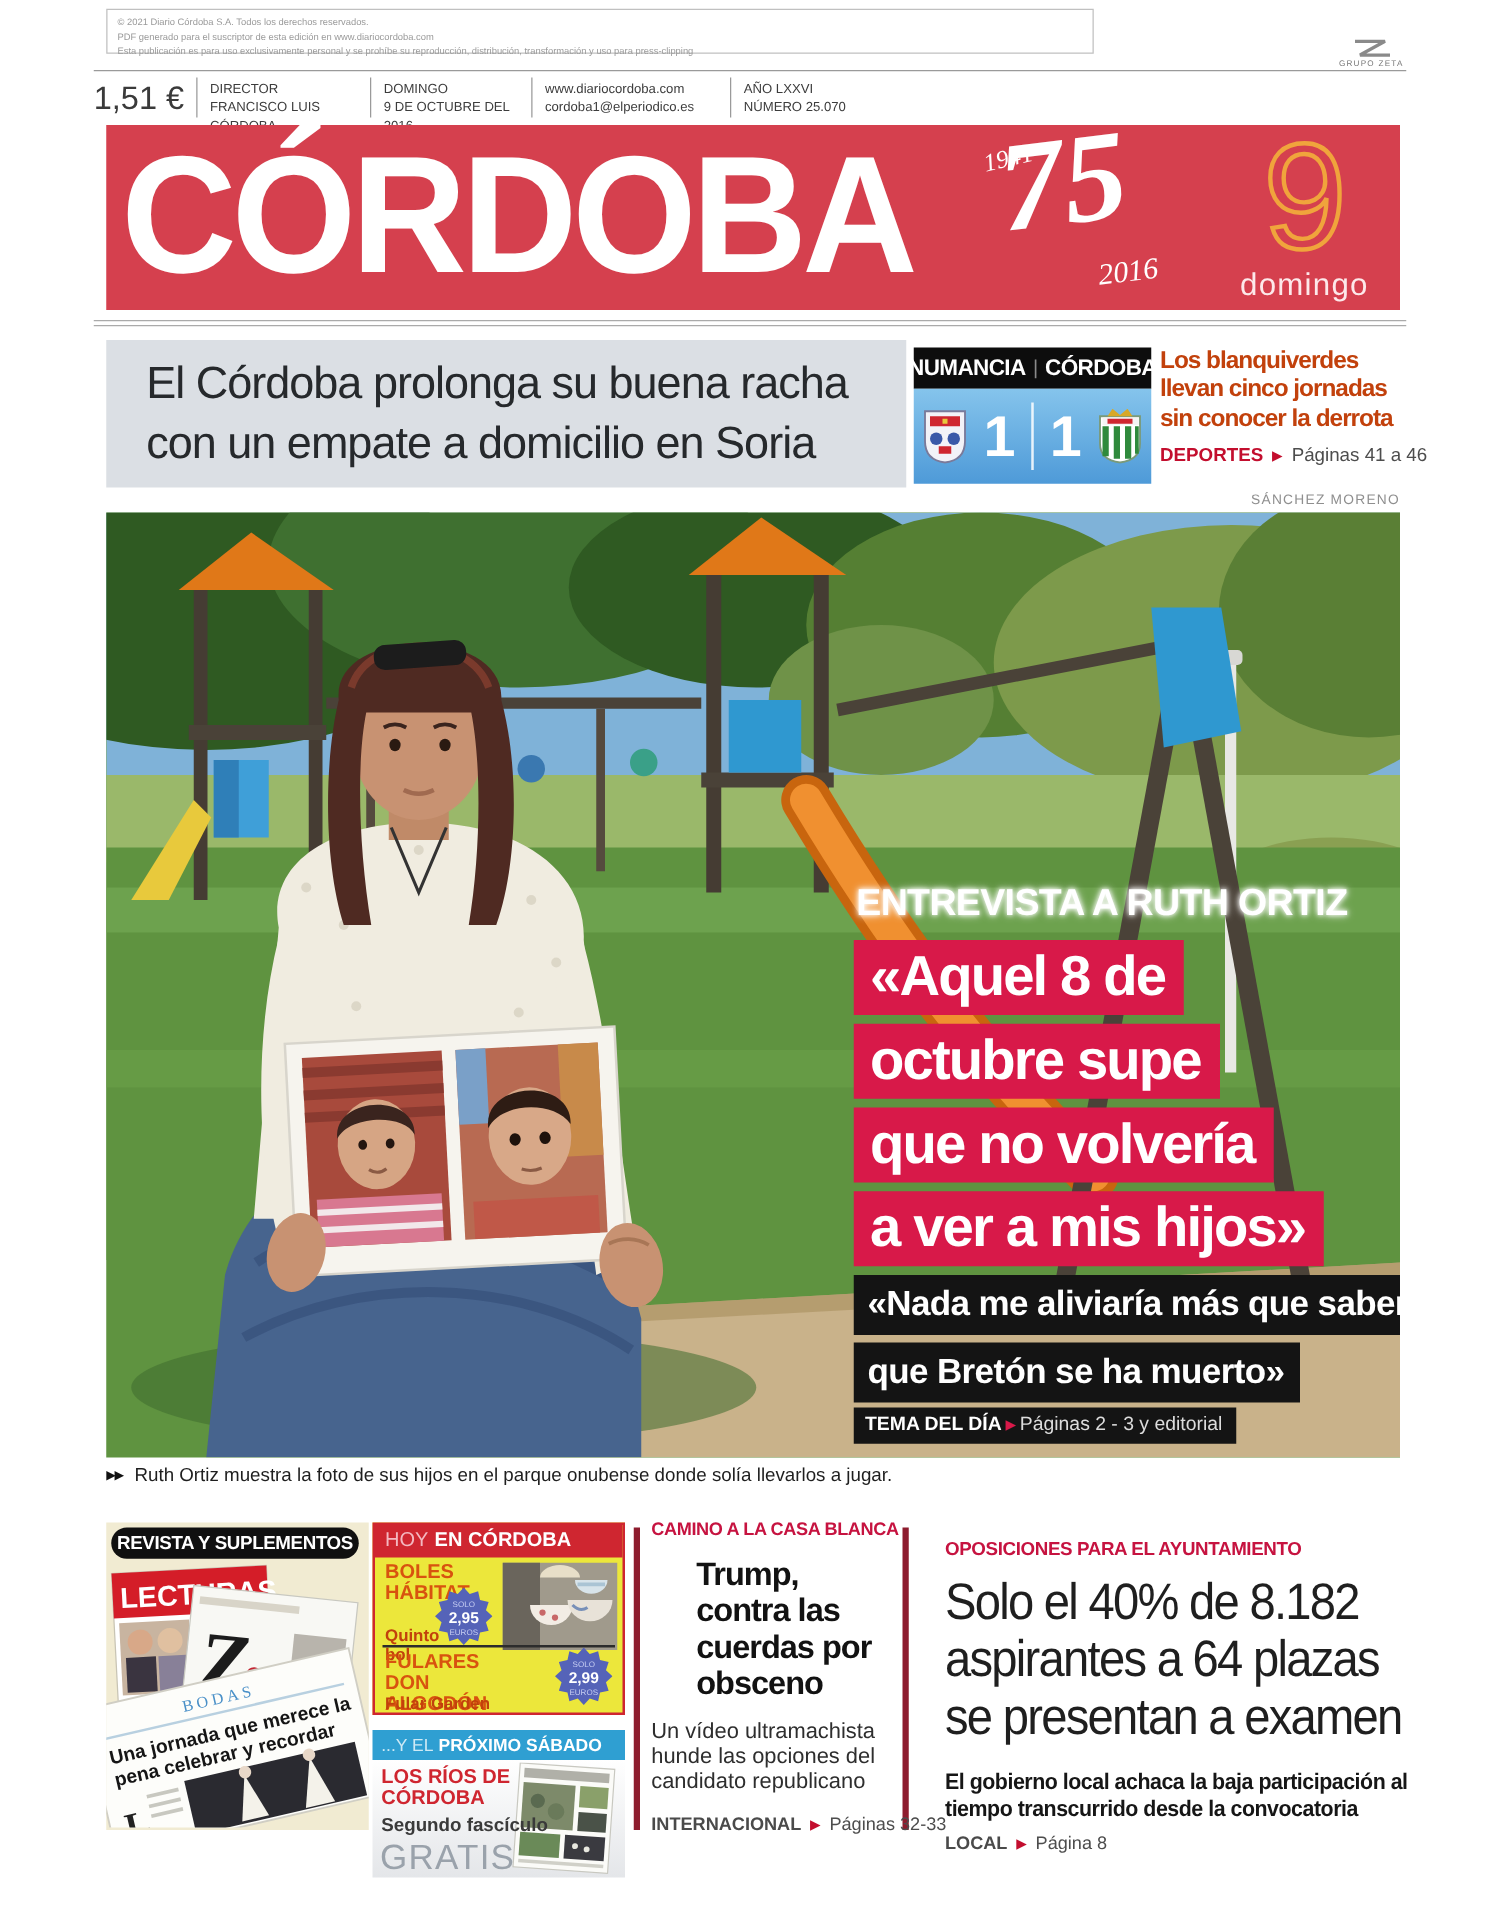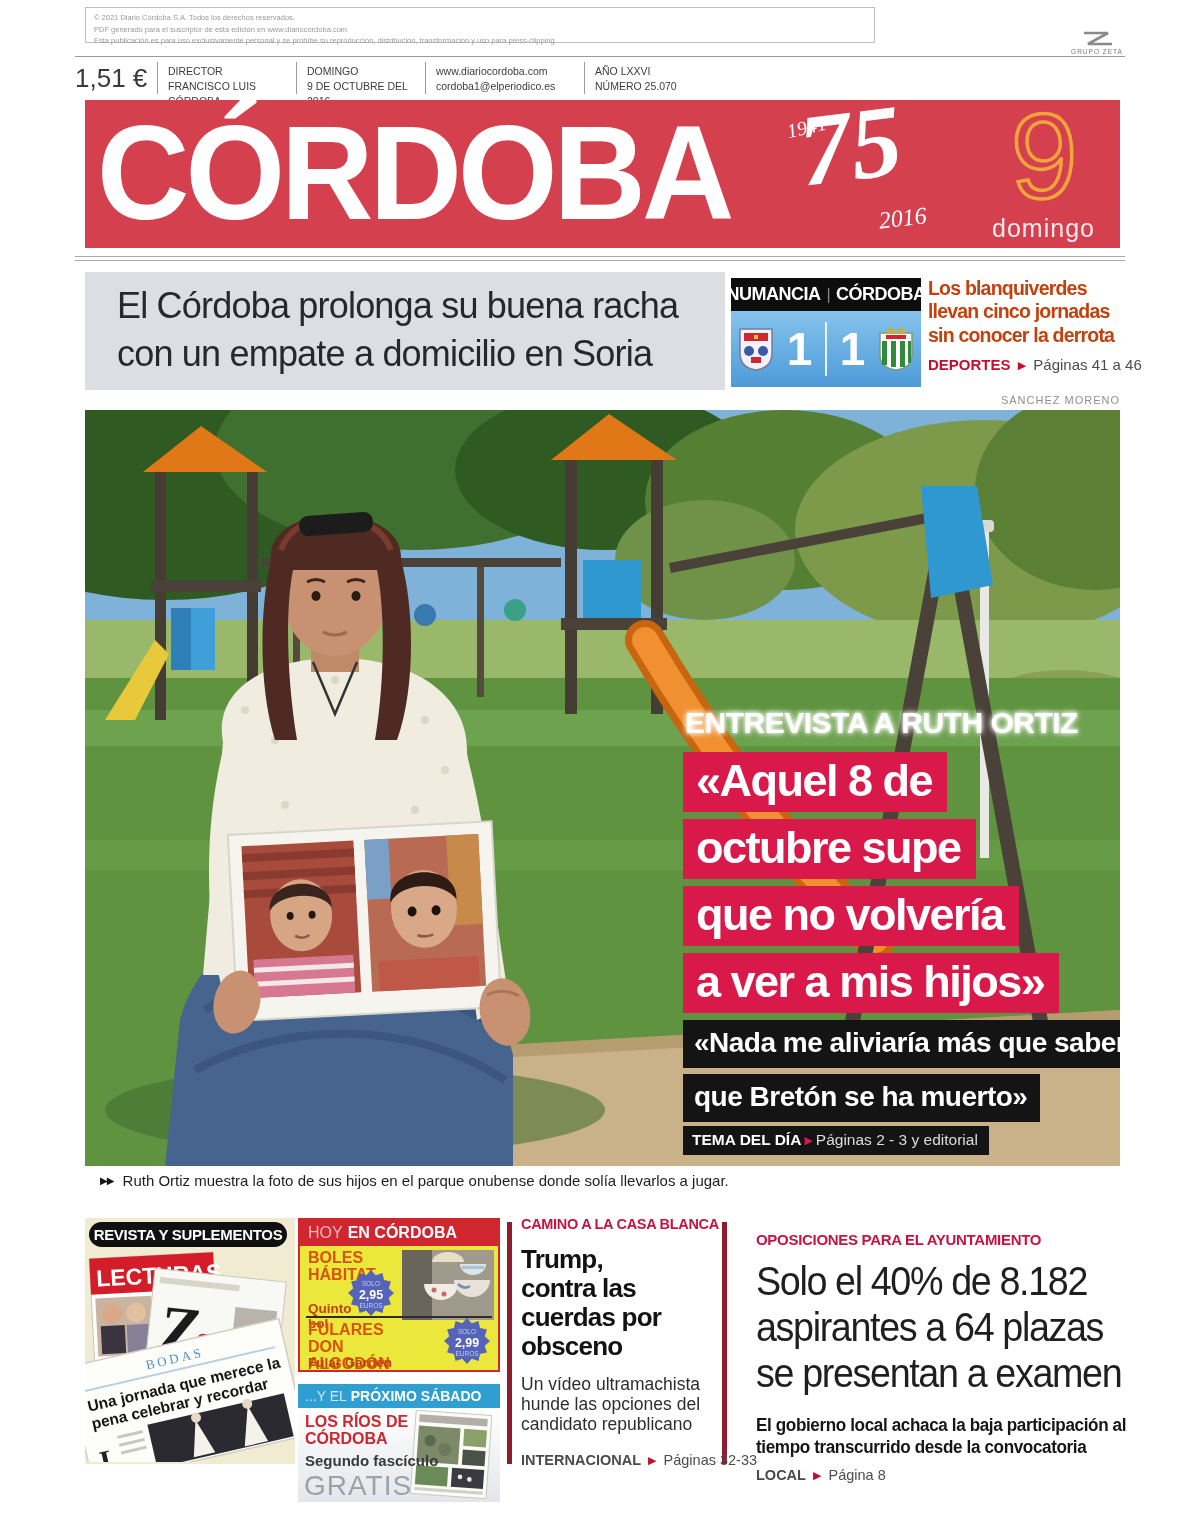--- a/index.html
+++ b/index.html
@@ -63,21 +63,21 @@
   .quote-wrap{position:absolute;left:598px;top:342px;}
   .quote-line{display:table;background:#d81949;color:#fff;font-size:45px;font-weight:bold;
     letter-spacing:-1.5px;line-height:1;padding:6px 15px 9px 13px;margin-bottom:7px;white-space:nowrap;}
   .subquote-wrap{position:absolute;left:598px;top:610px;}
   .subquote-line{display:table;background:#141414;color:#fff;font-size:28px;font-weight:bold;
     letter-spacing:-0.5px;line-height:1;padding:9px 13px 11px 11px;margin-bottom:6px;white-space:nowrap;}
   .tema-bar{position:absolute;left:598px;top:716px;display:table;background:#141414;color:#fff;
     font-size:15.5px;padding:5px 11px 6px 9px;white-space:nowrap;}
   .tema-sec{font-weight:bold;color:#fff;}
   .tema-pages{color:#dcdcdc;}
-  .caption{left:85px;top:1172px;font-size:15px;color:#1e1e1e;margin-left:15px;}
+  .caption{left:85px;top:1172px;font-size:15px;color:#1e1e1e;}
   .cap-marker{font-size:10px;letter-spacing:-1px;vertical-align:2px;margin-right:5px;color:#111;}
 
   
   .revista-box{left:85px;top:1218px;width:210px;height:246px;background:#f1ebd2;}
   .revista-bar{position:absolute;left:4px;top:4px;width:198px;height:25px;background:#101010;border-radius:13px;
     color:#fff;font-size:15px;font-weight:bold;display:flex;align-items:center;justify-content:center;letter-spacing:-0.3px;}
 
   .hoy-box{left:298px;top:1218px;width:202px;height:154px;border:2px solid #cf2630;background:#ece73b;box-sizing:border-box;}
   .hoy-head{height:26px;background:#cf2630;display:flex;align-items:center;padding-left:8px;font-size:16px;}
   .hoy-light{color:#f4b8c0;}
@@ -95,21 +95,21 @@
   .sab-body{position:relative;height:94px;background:linear-gradient(#ffffff,#e4e6e9);}
   .sab-title{position:absolute;left:7px;top:5px;width:112px;font-size:16px;font-weight:bold;color:#cf2630;line-height:1.08;}
   .sab-sub{position:absolute;left:7px;top:44px;font-size:15px;font-weight:bold;color:#3a3a3a;}
   .sab-gratis{position:absolute;left:6px;top:62px;font-size:28px;color:#9aa2ab;letter-spacing:1px;}
 
   .vrule{width:5px;background:#8e1c2e;}
 
   .story-col{position:absolute;}
   .story-kicker{font-size:15px;font-weight:bold;color:#c61340;letter-spacing:-0.3px;white-space:nowrap;}
   .trump-hl{margin-top:13px;font-size:26px;font-weight:bold;color:#121212;letter-spacing:-0.8px;line-height:1.12;}
-  .trump-hl div{white-space:nowrap;}
+  .trump-hl div{white-space:nowrap;margin-left:36px;}
   .trump-deck{margin-top:14px;font-size:17.5px;color:#2e2e2e;line-height:1.12;}
   .trump-deck div{white-space:nowrap;}
   .story-foot{position:absolute;left:0;top:236px;font-size:14.5px;white-space:nowrap;}
   .sec-gray{color:#4a4a4a;font-weight:bold;}
   .opos-hl{margin-top:11px;font-size:41px;font-weight:400;color:#1f1f1f;letter-spacing:-1.5px;line-height:1.12;
     transform:scaleX(.92);transform-origin:top left;}
   .opos-hl div{white-space:nowrap;}
   .opos-deck{margin-top:18px;font-size:18px;font-weight:bold;color:#161616;letter-spacing:-0.4px;line-height:1.22;
     transform:scaleX(.95);transform-origin:top left;}
   .opos-deck div{white-space:nowrap;}

